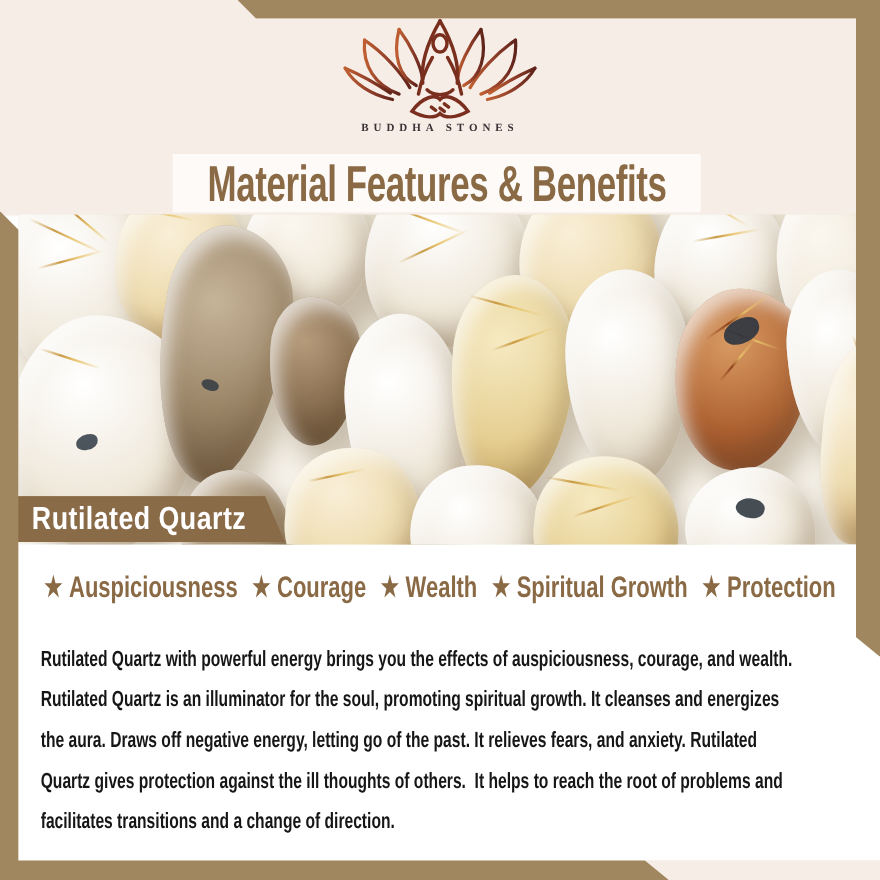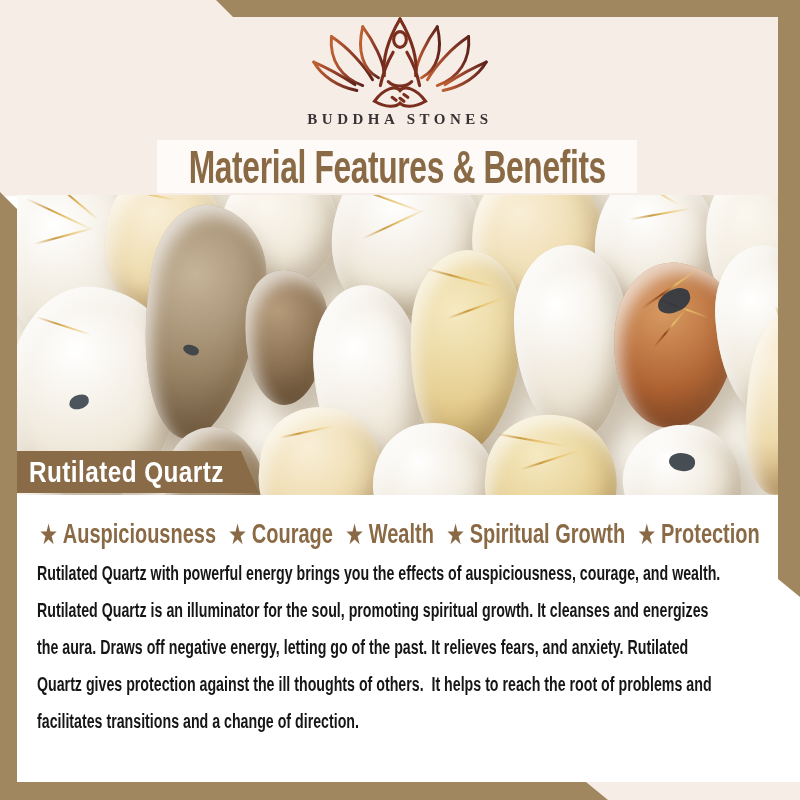--- a/index.html
+++ b/index.html
@@ -8,21 +8,21 @@
     background:#ffffff;
     font-family:"Liberation Sans",sans-serif;
   }
   .abs{position:absolute}
   .cream-top{left:0;top:0;width:800px;height:196px;background:var(--cream,#f7ede7)}
   .cream-bottom{left:0;top:782px;width:800px;height:18px;background:var(--cream,#f7ede7)}
 
   .logo{left:302px;top:14px;width:196px;height:100px}
   .brand{
     left:0;top:111px;width:800px;text-align:center;
-    font-family:"Liberation Serif",serif;font-size:15px;font-weight:600;
+    font-family:"Liberation Serif",serif;font-size:10px;font-weight:600;
     letter-spacing:4.5px;color:#3a3134;
   }
 
   .title-panel{
     left:157px;top:140px;width:480px;height:53px;
     background:var(--panel-white,#fdfaf8);
     display:flex;align-items:center;justify-content:center;
   }
   .title{
     font-size:46px;font-weight:bold;color:var(--accent-brown,#8a6a45);
@@ -57,21 +57,21 @@
   .frame-bottom{left:0;top:782px;width:608px;height:18px;clip-path:polygon(0 0,586px 0,608px 18px,0 18px)}
 
   .features{
     left:0;top:513px;width:800px;height:42px;
     display:flex;align-items:center;justify-content:center;
     white-space:nowrap;transform:scaleX(.74);transform-origin:center;
   }
   .feat-item{display:flex;align-items:center;margin:0 9px;color:var(--accent-brown,#8a6a45);font-weight:bold;font-size:27px}
   .feat-star{margin-right:8px;font-size:25px;line-height:1}
 
-  .desc{left:37px;top:555px;width:740px}
+  .desc{left:37px;top:581px;width:740px}
   .desc-line{
     white-space:pre;font-size:20px;font-weight:bold;color:#161616;
     line-height:37px;transform:scaleX(.71);transform-origin:left center;
   }
 </style>
 </head>
 <body>
 
 <div class="abs cream-top"></div>
 <div class="abs cream-bottom"></div>

